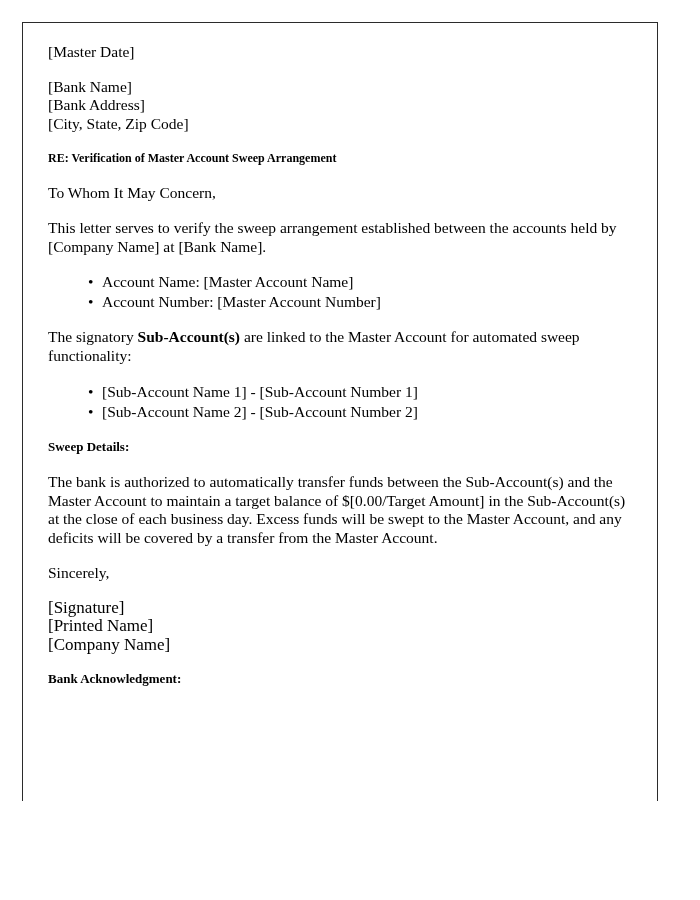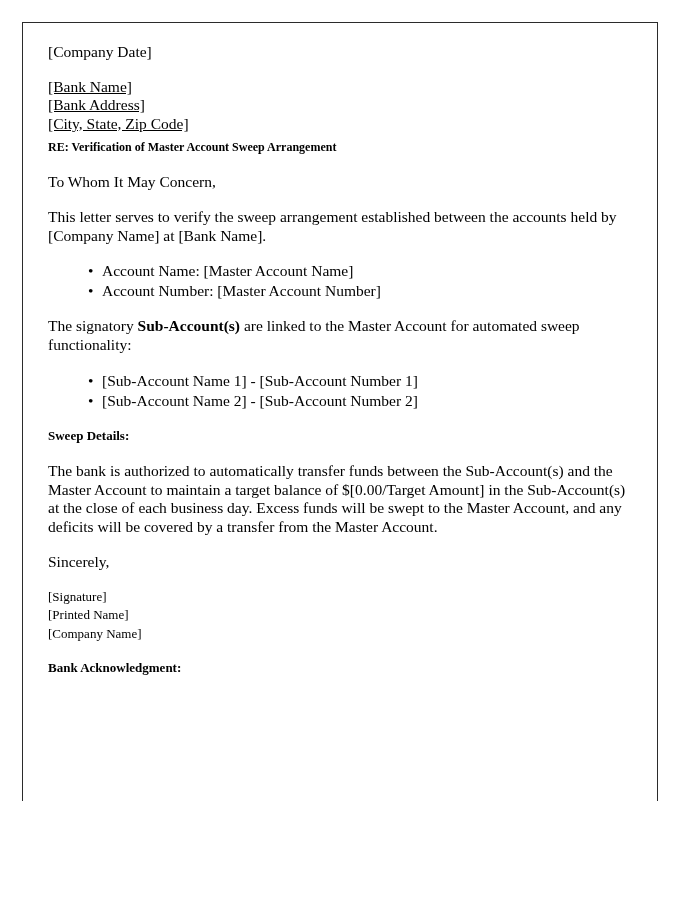--- a/index.html
+++ b/index.html
@@ -43,22 +43,21 @@
     text-align: left;
   }
 
   .para {
     margin: 0 0 16px 0;
     font-size: 15.5px;
     line-height: 18.8px;
   }
 
   .addr-block {
-    margin: 0 0 5px 0;
-    text-decoration: underline;
+    margin: 0 0 16px 0;
   }
   .addr-block .addr-line {
     font-size: 15.5px;
     line-height: 18.5px;
   }
 
   .heading {
     margin: 0 0 16px 0;
     font-size: 12px;
     line-height: 18.8px;
@@ -87,31 +86,31 @@
     position: absolute;
     left: 0;
     top: 0;
     line-height: 20px;
   }
 
   strong { font-weight: bold; }
 
   .sig-block { margin: 0 0 16px 0; }
   .sig-block .sig-line {
-    font-size: 13px;
+    font-size: 17px;
     line-height: 18.5px;
   }
 </style>
 </head>
 <body>
 
 <div class="page-sheet">
   <div class="page-body">
 
-    <p class="para">[Company Date]</p>
+    <p class="para">[Master Date]</p>
 
     <div class="addr-block">
       <div class="addr-line">[Bank Name]</div>
       <div class="addr-line">[Bank Address]</div>
       <div class="addr-line">[City, State, Zip Code]</div>
     </div>
 
     <p class="heading">RE: Verification of Master Account Sweep Arrangement</p>
 
     <p class="para">To Whom It May Concern,</p>

